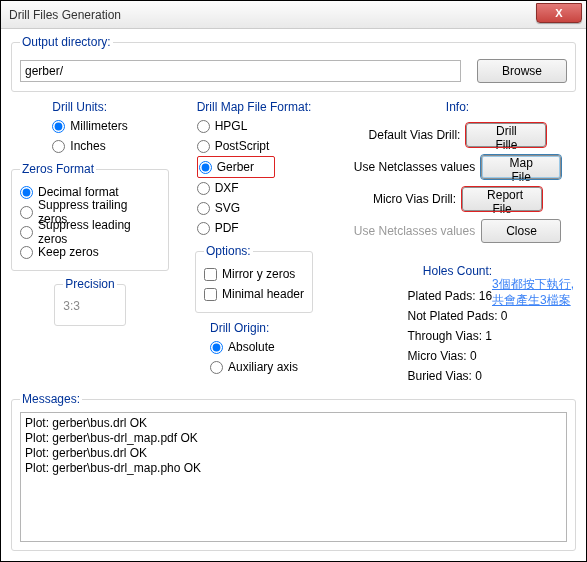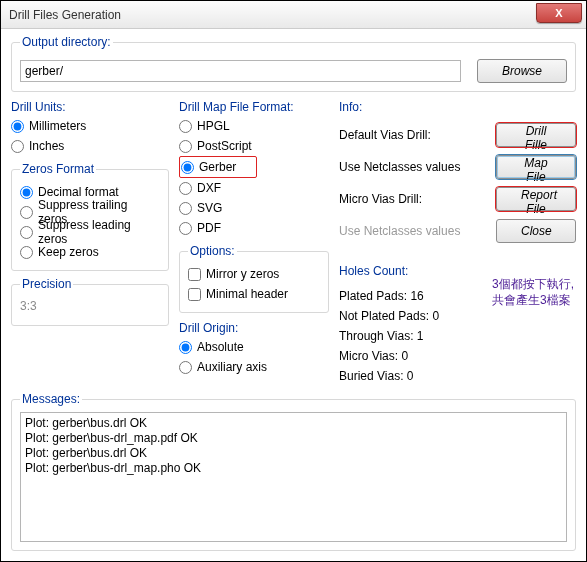--- a/index.html
+++ b/index.html
@@ -8,37 +8,37 @@
   .titlebar { height: 28px; background: linear-gradient(#fdfdfd, #e9e9e9); display: flex; align-items: center; padding: 0 4px 0 8px; border-bottom: 1px solid #ccc; }
   .titlebar span { color: #333; }
   .titlebar .spacer { flex: 1; }
   .closebtn { width: 46px; height: 20px; margin-top:-4px; border-radius: 0 0 4px 4px; background: linear-gradient(#e37a78, #c84540); border: 1px solid #8a2e2a; display:flex; align-items:center; justify-content:center; color:#fff; font-weight:bold; font-size:11px; box-shadow: 0 1px 1px rgba(0,0,0,.3); }
   .body { padding: 6px 10px 10px 10px; display:flex; flex-direction:column; gap:6px; height: calc(100% - 28px); }
   fieldset.box { border:1px solid #d8d8d8; border-radius:3px; padding:6px 8px 8px 8px; margin:0; }
   fieldset.box > legend { color:#003399; padding:0 2px; }
   .outdir { width:100%; }
   .outdir-inner { display:flex; gap:16px; align-items:center; margin-top:4px; }
   .txt { flex:1; border:1px solid #b5b5b5; height:22px; padding:2px 4px; background:#fff; }
-  .btn { height:24px; min-width:74px; padding:0 24px; border:1px solid #8e8e8e; border-radius:3px; background:linear-gradient(#f7f7f7,#e4e4e4); cursor:pointer;font-style:italic; }
+  .btn { height:24px; min-width:74px; padding:0 24px; border:1px solid #8e8e8e; border-radius:3px; background:linear-gradient(#f7f7f7,#e4e4e4); cursor:pointer; }
   .btn:focus, .btn.highlight { outline:1px solid #3c7fb1; box-shadow:0 0 0 1px #9ac8e6 inset; }
   .cols { display:flex; gap:10px; }
-  .col { display:flex; flex-direction:column; gap:6px; }
+  .col { display:flex; flex-direction:column; gap:6px;align-items:center; }
   .col1 { width:158px; }
   .col2 { width:150px; }
   .col3 { flex:1; }
   .group-title { color:#003399; margin:2px 0 2px 0; }
   .radio, .check { display:flex; align-items:center; gap:5px; height:20px; }
   .radio input, .check input { margin:0; }
   .info-row { display:flex; align-items:center; height:26px; gap:6px; }
   .info-label { flex:1; color:#000; }
   .info-label.gray { color:#9a9a9a; }
   .info-btn { width:80px; height:24px; }
   .redbox { border:1px solid #d22; border-radius:2px; }
   .redbox2 { outline:1px solid #d22; outline-offset:0; border-radius:3px; }
-  .annot { position:absolute; color:#4c1d95; font-size:12px; line-height:16px; }
+  .annot { position:absolute; color:#3b82f6; font-size:12px; line-height:16px;text-decoration:underline; }
   .holes div { height:20px; display:flex; align-items:center; }
   .messages-box { flex:1; display:flex; flex-direction:column; }
   .msgarea { flex:1; border:1px solid #b5b5b5; background:#fff; padding:3px 4px; overflow-y:scroll; font-size:12px; line-height:15px; }
   .precision-val { color:#8a8a8a; padding:2px 0 4px 0; }
   .gerber-redbox { display:inline-flex; }
 </style>
 </head>
 <body>
 
 <div class="window">

